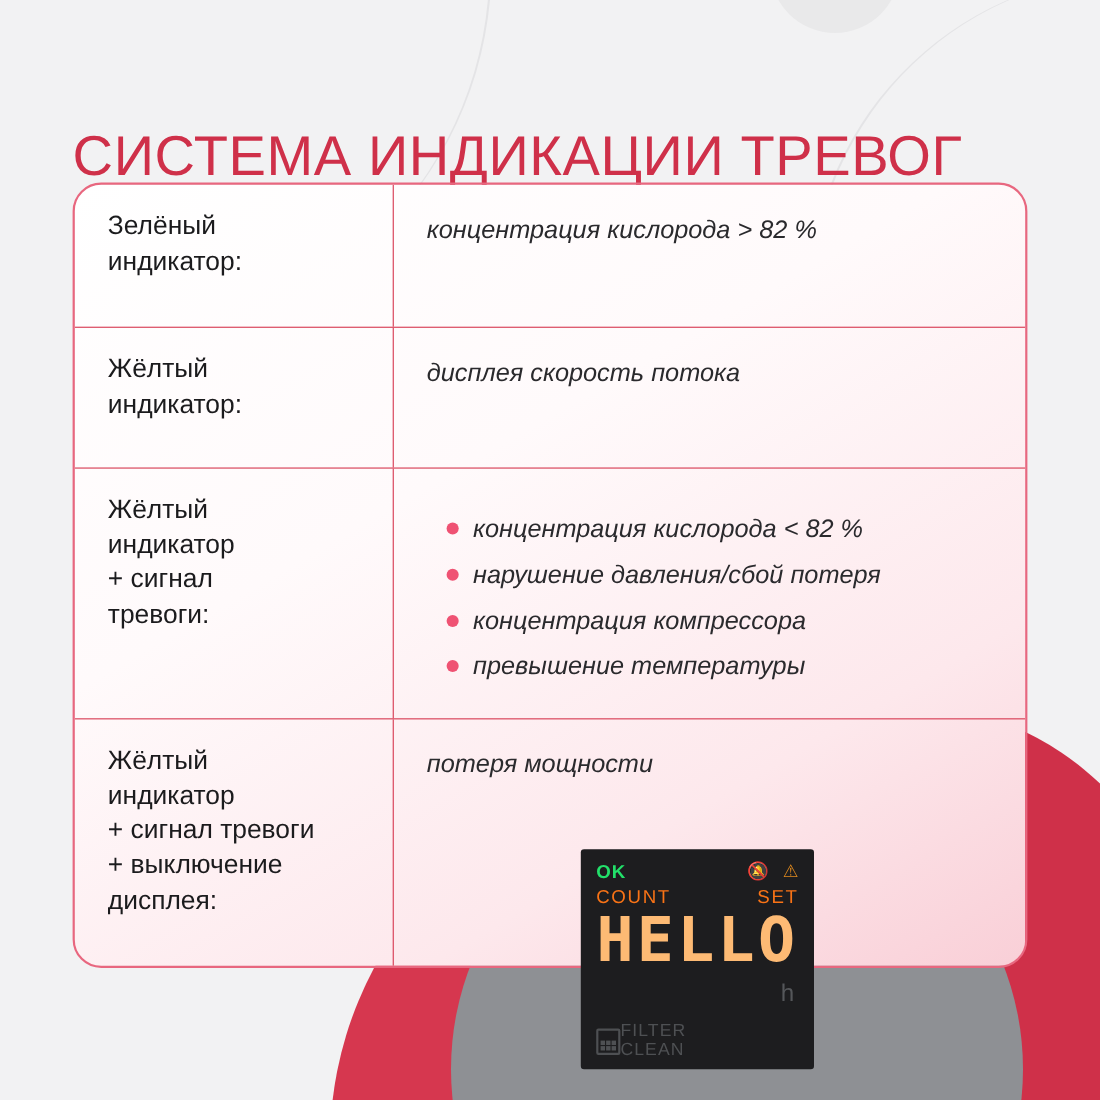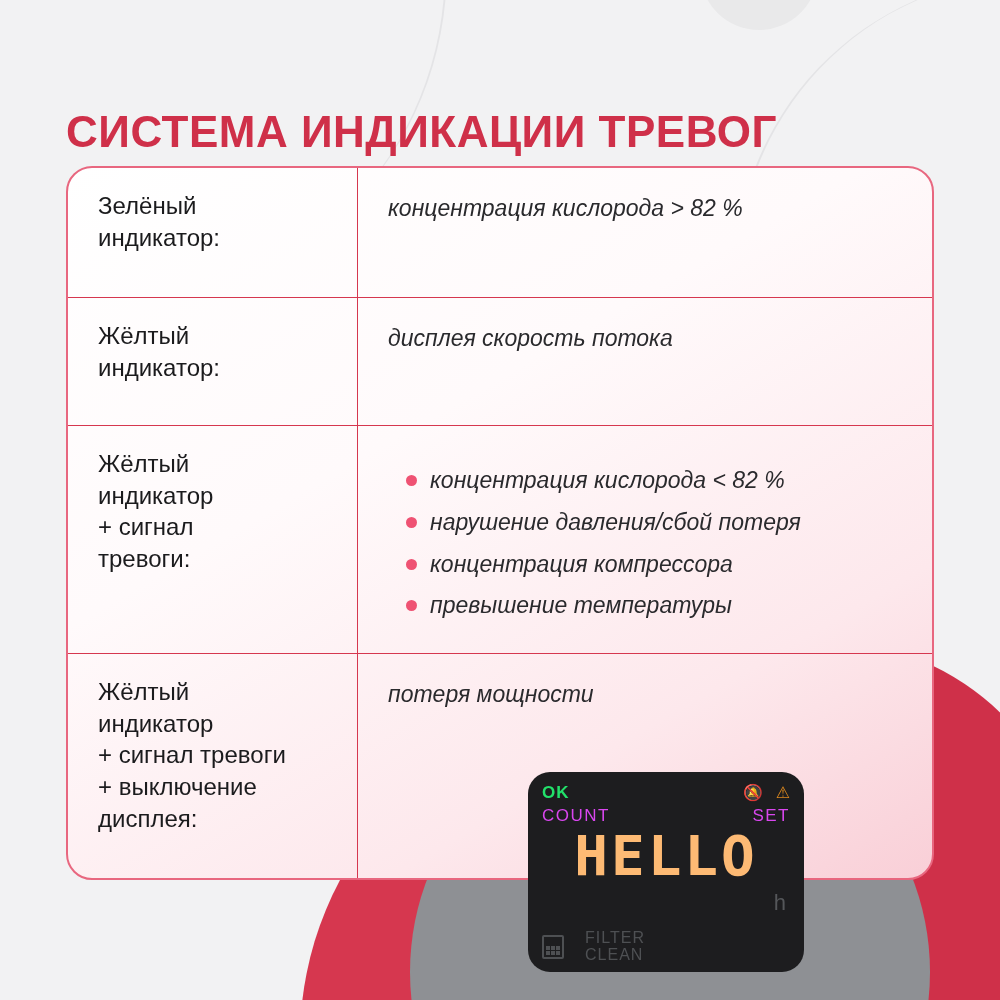--- a/index.html
+++ b/index.html
@@ -67,22 +67,22 @@
     left: 410px; top: 712px;
     width: 520px; height: 520px;
     background: #8e9094;
     border-radius: 50%;
   }
 
   
   .title {
     position: absolute;
     left: 66px; top: 78px;
-    font-size: 44px;
-    font-weight: bold;
+    font-size: 51px;
+    font-weight: normal;
     letter-spacing: 0.5px;
     color: #cf3049;
     text-transform: uppercase;
   }
 
   
   .card {
     position: absolute;
     left: 66px; top: 166px;
     width: 868px; height: 714px;
@@ -135,23 +135,23 @@
     left: 2px; top: 9px;
     width: 11px; height: 11px;
     border-radius: 50%;
     background: #ef5273;
   }
 
   
   .device {
     position: absolute;
     left: 528px; top: 772px;
-    width: 276px; height: 200px;
+    width: 212px; height: 200px;
     background: #1d1d1f;
-    border-radius: 22px;
+    border-radius: 3px;
     color: #ffffff;
     padding: 10px 14px;
     overflow: hidden;
   }
   .dev-top {
     display: flex;
     align-items: center;
     justify-content: space-between;
     height: 22px;
   }
@@ -160,21 +160,21 @@
     font-size: 17px;
     font-weight: bold;
     letter-spacing: 1px;
   }
   .dev-icons { display: flex; gap: 12px; align-items: center; }
   .icon-bell { color: #2f7bd6; font-size: 16px; line-height: 1; }
   .icon-warn { color: #e08a1e; font-size: 16px; line-height: 1; }
   .dev-labels {
     display: flex;
     justify-content: space-between;
-    color: #d946ef;
+    color: #f97316;
     font-size: 17px;
     letter-spacing: 1.5px;
     margin-top: 2px;
   }
   .dev-seg {
     margin-top: 2px;
     font-family: "DejaVu Sans Mono", monospace;
     font-size: 56px;
     font-weight: bold;
     letter-spacing: 3px;
@@ -186,21 +186,21 @@
     position: absolute;
     right: 18px; bottom: 56px;
     color: #55575a;
     font-size: 22px;
   }
   .dev-bottom {
     position: absolute;
     left: 14px; bottom: 8px;
     display: flex;
     align-items: center;
-    gap: 21px;
+    gap: 0;
     color: #4e5053;
     margin-top: 44px;
   }
   .filter-glyph {
     width: 22px; height: 24px;
     border: 2px solid #4e5053;
     border-radius: 2px;
     display: flex; flex-wrap: wrap;
     align-content: flex-end;
     padding: 2px;

